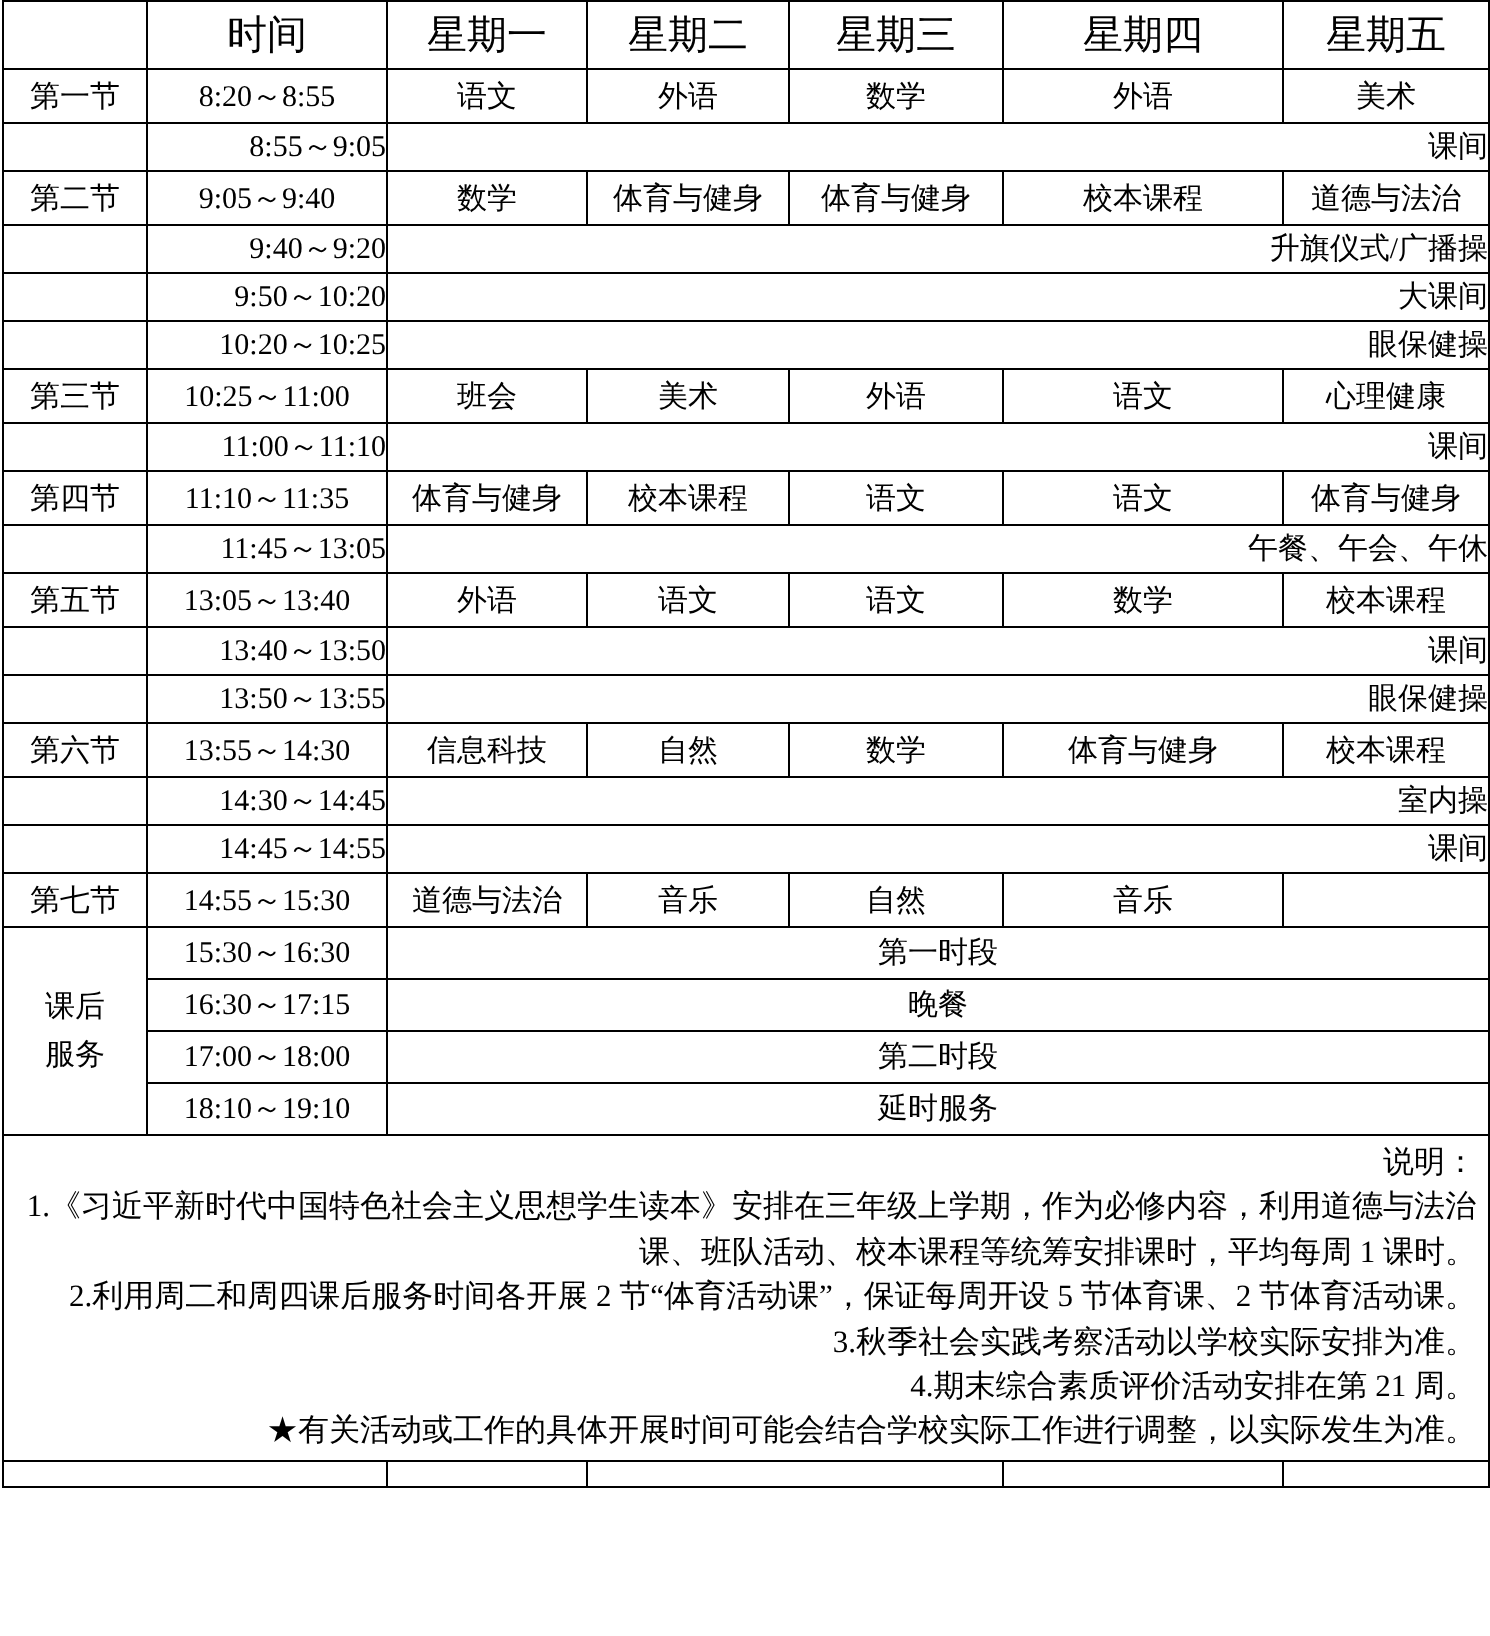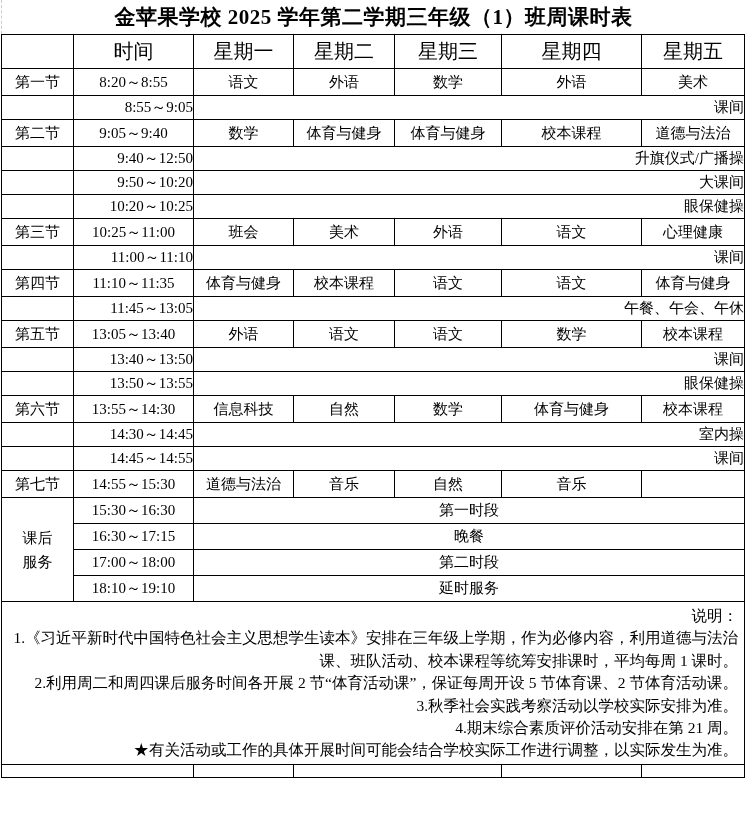--- a/index.html
+++ b/index.html
@@ -56,21 +56,20 @@
   .note-line {
     font-size: 15.5px;
     line-height: 22.4px;
   }
   tr.r-cut td { height: 12px; }
 </style>
 </head>
 <body>
 
 <div class="page">
-  <div class="title">金苹果学校 2025 学年第二学期三年级（1）班周课时表</div>
   <table class="timetable">
     <colgroup>
       <col style="width:72px">
       <col style="width:120px">
       <col style="width:100px">
       <col style="width:101px">
       <col style="width:107px">
       <col style="width:140px">
       <col style="width:103px">
     </colgroup>
@@ -102,21 +101,21 @@
           <td>第二节</td>
           <td>9:05～9:40</td>
           <td>数学</td>
           <td>体育与健身</td>
           <td>体育与健身</td>
           <td>校本课程</td>
           <td>道德与法治</td>
         </tr>
         <tr class="r-span">
           <td></td>
-          <td>9:40～12:50</td>
+          <td>9:40～9:20</td>
           <td colspan="5">升旗仪式/广播操</td>
         </tr>
         <tr class="r-span">
           <td></td>
           <td>9:50～10:20</td>
           <td colspan="5">大课间</td>
         </tr>
         <tr class="r-span">
           <td></td>
           <td>10:20～10:25</td>

